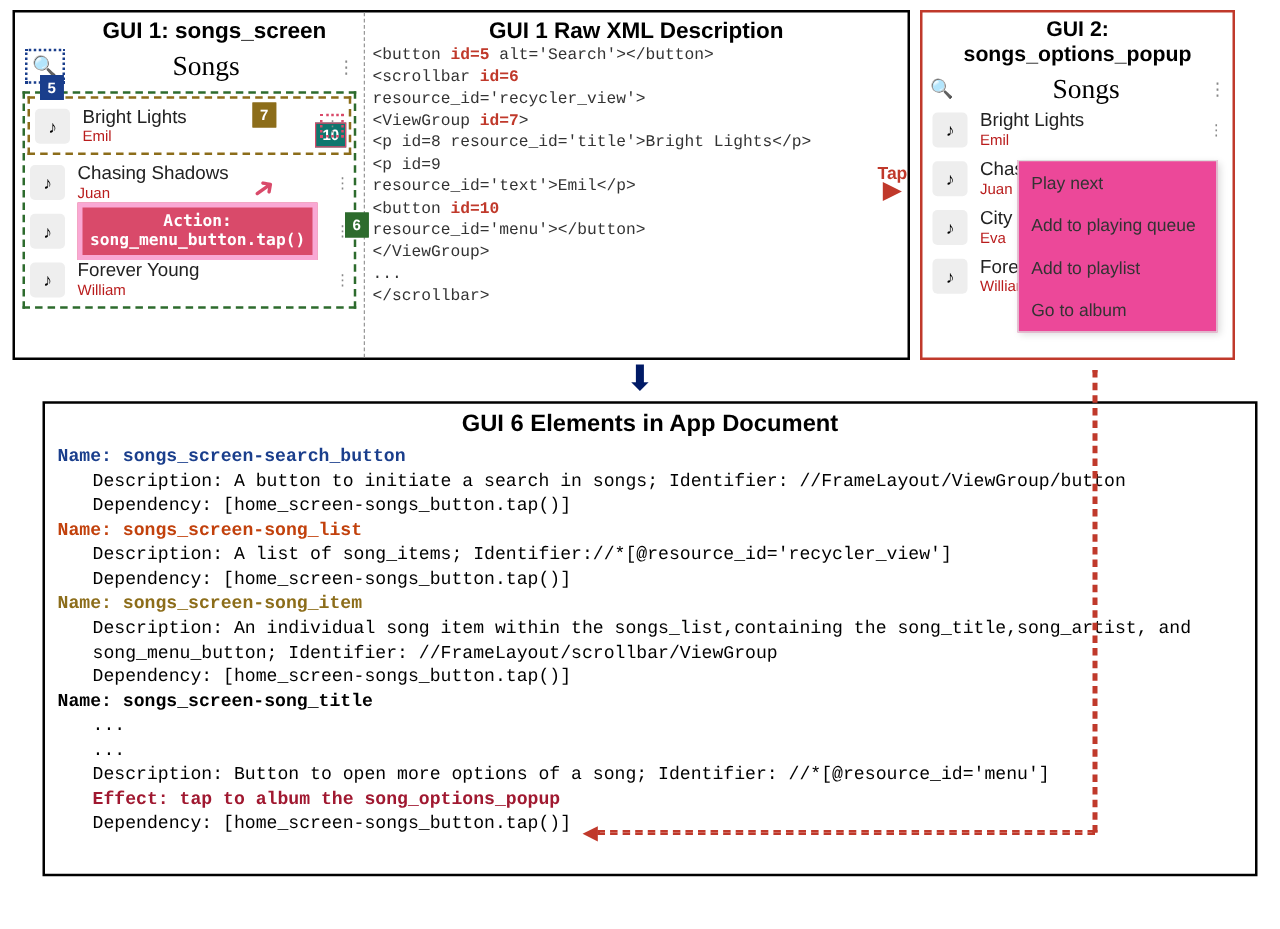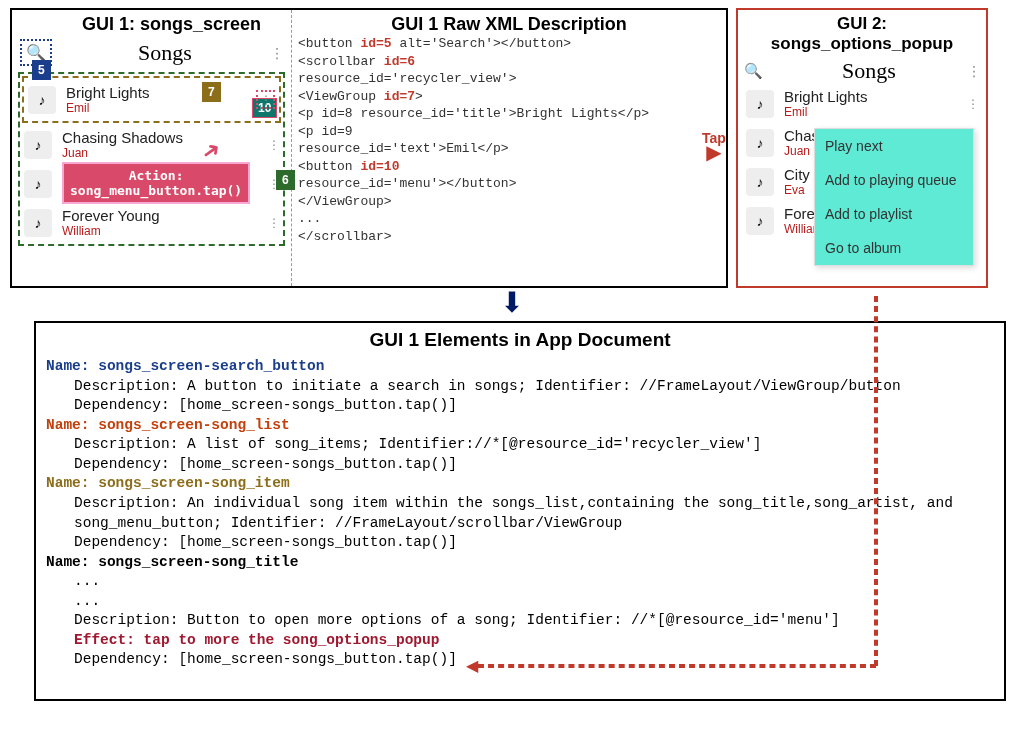--- a/index.html
+++ b/index.html
@@ -32,35 +32,35 @@
   .song-list-box { border: 2px dashed #2d6b2d; margin-top: 2px; padding: 2px; }
   .song-item-box { border: 2px dashed #8c6d1a; padding: 2px; margin-bottom: 2px; }
   .song-row { display: flex; align-items: center; padding: 4px 2px; position: relative; }
   .music-note { background: #eee; border-radius: 4px; width: 28px; height: 28px; display: flex; align-items: center; justify-content: center; margin-right: 10px; font-size: 14px; }
   .song-info { flex: 1; }
   .song-title { font-size: 15px; color: #222; }
   .song-artist { font-size: 12px; color: #b91c1c; }
   .menu-dots { color: #888; font-size: 12px; letter-spacing: -1px; }
   .menu-dots-box { border: 2px dotted #d94a6a; padding: 0 2px; }
   
-  .action-callout { position: absolute; background: #d94a6a; color: #fff; font-weight: bold; font-size: 13px; padding: 4px 6px; border: 2px solid #f9a8d4; text-align: center; left: 50px; top: 152px; z-index: 5; font-family: monospace; }
+  .action-callout { position: absolute; background: #d94a6a; color: #fff; font-weight: bold; font-size: 13px; padding: 4px 6px; border: 4px solid #f9a8d4; text-align: center; left: 50px; top: 152px; z-index: 5; font-family: monospace; }
   .action-arrow { position: absolute; left: 190px; top: 128px; color: #d94a6a; font-size: 22px; transform: rotate(-35deg); z-index: 4; }
   
   
   .xml-code { font-family: "Courier New", monospace; font-size: 13px; line-height: 1.35; color: #333; }
   .xml-id { color: #c0392b; font-weight: bold; }
   
   
   .gui2-panel { border: 2.5px solid #c0392b; width: 252px; height: 280px; padding: 4px 6px; position: relative; }
   .gui2-panel .panel-title { color: #000; font-size: 17px; margin-bottom: 4px; }
   .gui2-header { display: flex; align-items: center; }
   .gui2-header .search-glyph { font-size: 15px; color: #666; margin-right: 8px; }
   .gui2-header .songs-title { font-size: 22px; }
   
-  .popup-menu { position: absolute; right: 12px; top: 118px; background: #5eead4; border: 1px solid #ddd; box-shadow: 2px 2px 6px rgba(0,0,0,0.15); width: 160px; z-index: 3; }
+  .popup-menu { position: absolute; right: 12px; top: 118px; background: #ec4899; border: 1px solid #ddd; box-shadow: 2px 2px 6px rgba(0,0,0,0.15); width: 160px; z-index: 3; }
   .popup-item { padding: 9px 10px; font-size: 14px; color: #333; }
   
   
   .tap-arrow { position: absolute; left: 690px; top: 120px; color: #c0392b; z-index: 6; text-align:center; }
   .tap-label { font-weight: bold; font-size: 14px; }
   .tap-tri { font-size: 20px; line-height: 0.6; }
   
   
   .down-arrow { text-align: center; font-size: 28px; color: #001a66; margin-top: -2px; }
   
@@ -217,21 +217,21 @@
   </div>
 </div>
 
 <div class="down-arrow">⬇</div>
 
 <div class="dashed-conn dashed-v"></div>
 <div class="dashed-conn dashed-h"></div>
 <div class="dashed-arrowhead">◀</div>
 
 <div class="doc-panel">
-  <div class="panel-title">GUI 1 Elements in App Document</div>
+  <div class="panel-title">GUI 6 Elements in App Document</div>
   <div class="doc-body">
     <div class="kw-name c-blue">Name: songs_screen-search_button</div>
     <span class="indent">Description: A button to initiate a search in songs; Identifier: //FrameLayout/ViewGroup/button</span>
     <span class="indent">Dependency: [home_screen-songs_button.tap()]</span>
 
     <div class="kw-name c-green">Name: songs_screen-song_list</div>
     <span class="indent">Description: A list of song_items; Identifier://*[@resource_id='recycler_view']</span>
     <span class="indent">Dependency: [home_screen-songs_button.tap()]</span>
 
     <div class="kw-name c-olive">Name: songs_screen-song_item</div>
@@ -239,16 +239,16 @@
         <span class="indent">Description: An individual song item within the songs_list,containing the song_title,song_artist, and song_menu_button; Identifier: //FrameLayout/scrollbar/ViewGroup</span>
       </div>
     <span class="indent">Dependency: [home_screen-songs_button.tap()]</span>
 
     <div class="kw-name">Name: songs_screen-song_title</div>
     <span class="indent">...</span>
 
     <span class="indent">...</span>
 
     <span class="indent">Description: Button to open more options of a song; Identifier: //*[@resource_id='menu']</span>
-    <span class="indent c-darkred">Effect: tap to more the song_options_popup</span>
+    <span class="indent c-darkred">Effect: tap to album the song_options_popup</span>
     <span class="indent">Dependency: [home_screen-songs_button.tap()]</span>
   </div>
 </div>
 
 </body></html>

